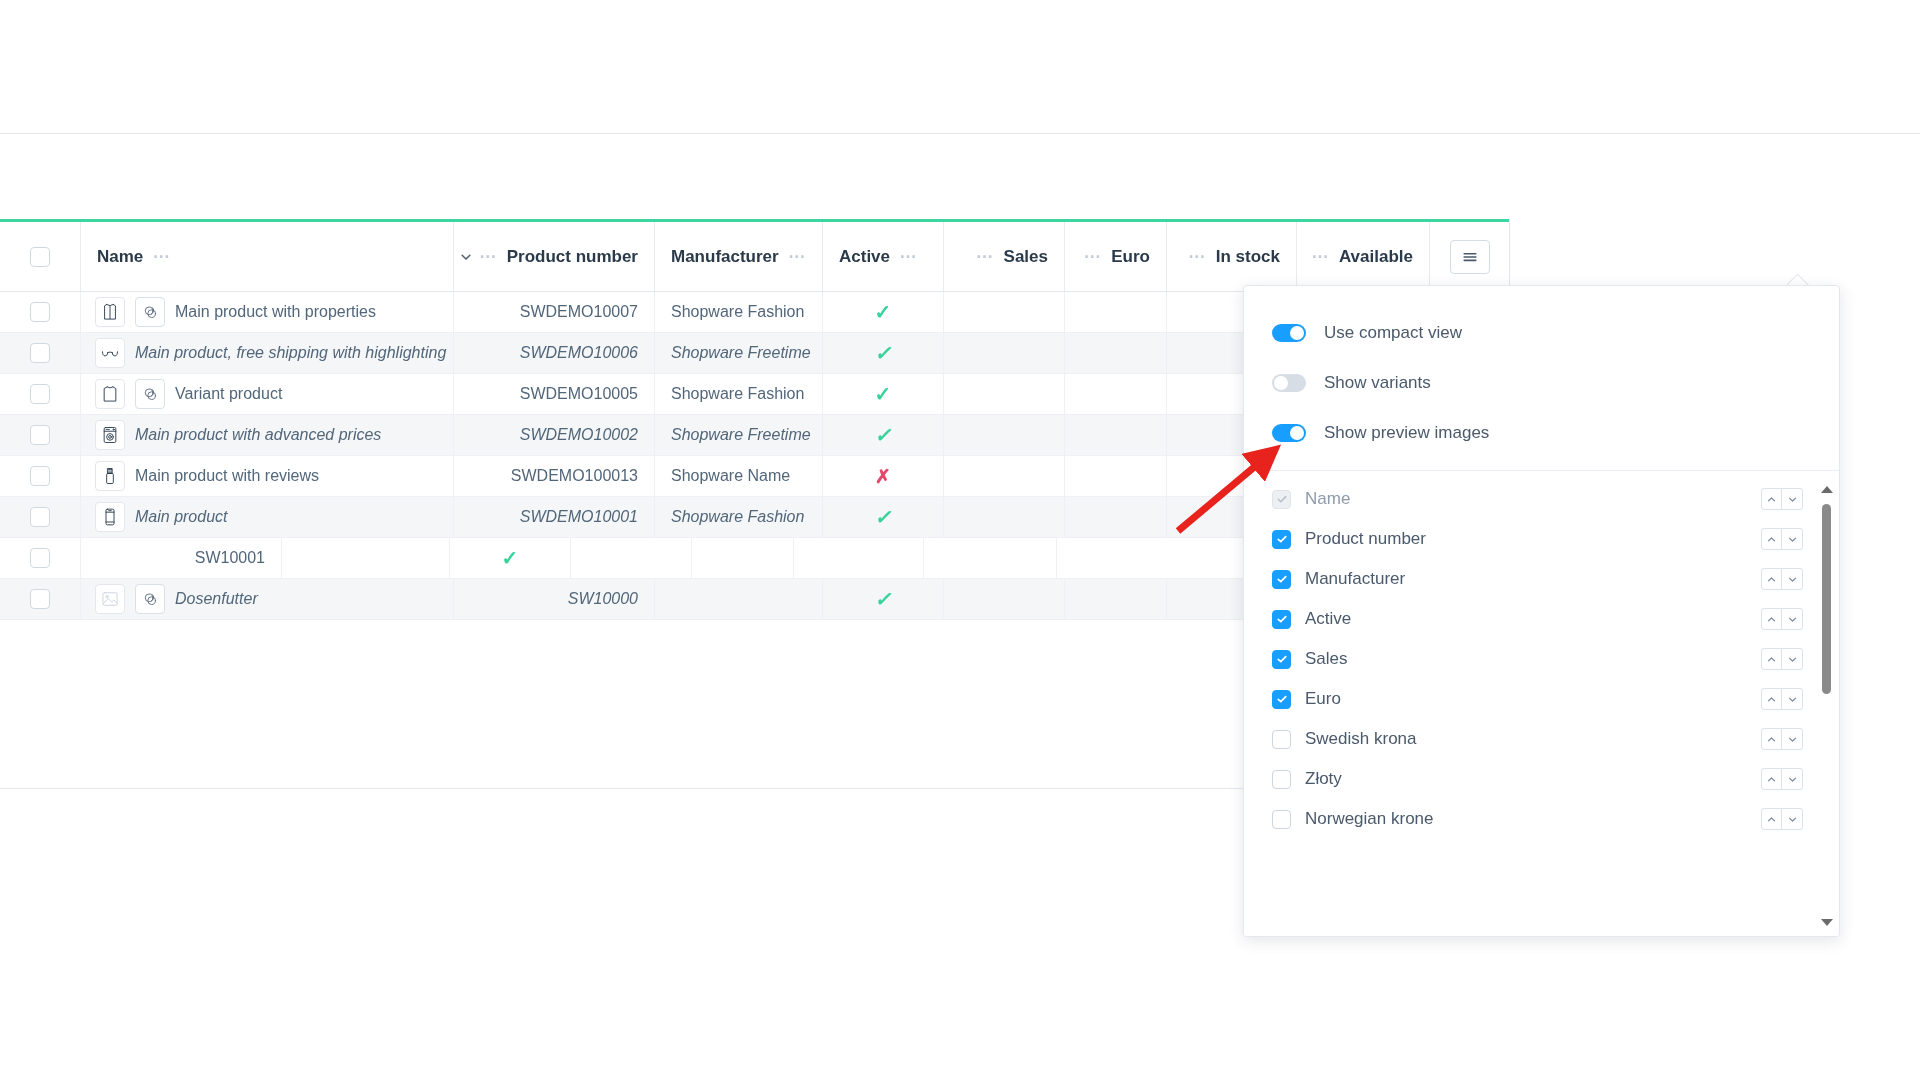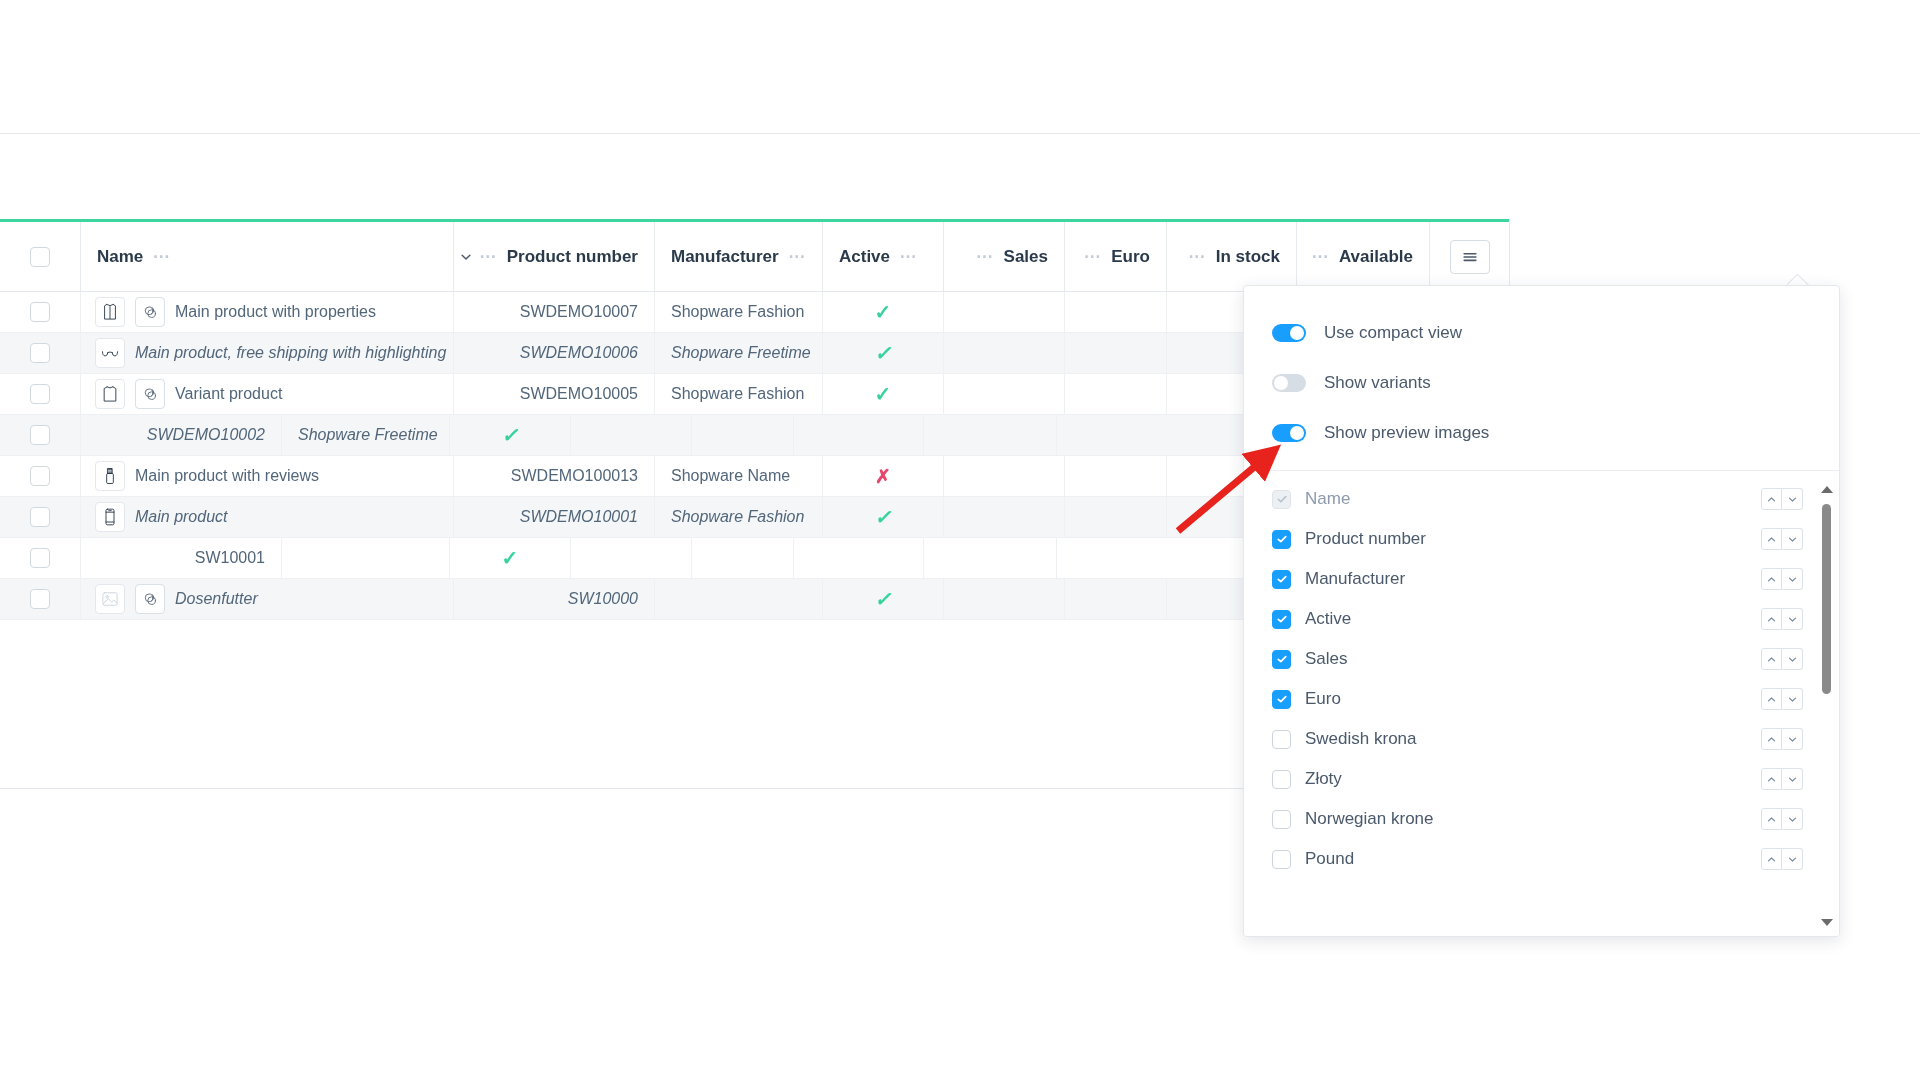--- a/index.html
+++ b/index.html
@@ -394,20 +394,35 @@
         </div>
         <div class="gd-cell right" style="width:133px">
         <span></span>
         </div>
         <div class="gd-cell" style="width:80px;border-right:none"></div>
       </div>
       <div class="grid-row alt">
         <div class="gd-cell center" style="width:81px">
       <span class="cb"></span>
         </div>
+        <div class="gd-cell name-cell" style="width:373px">
+      <span class="thumb">
+            <svg width="20" height="20" viewBox="0 0 24 24">
+              <g stroke="#2b3a4a" stroke-width="1.1" fill="none" stroke-linecap="round" stroke-linejoin="round">
+                <rect x="5" y="3" width="14" height="18" rx="1.6"></rect>
+                <path d="M5 7.5 h14"></path>
+                <circle cx="12" cy="14.3" r="4"></circle>
+                <circle cx="12" cy="14.3" r="1.7"></circle>
+                <path d="M7.2 5.3 h4"></path>
+                <circle cx="16.3" cy="5.3" r=".7"></circle>
+              </g>
+            </svg>
+          </span>
+          <span>Main product with advanced prices</span>
+        </div>
         <div class="gd-cell right" style="width:201px">
       <span>SWDEMO10002</span>
         </div>
         <div class="gd-cell" style="width:168px">
       <span>Shopware Freetime</span>
         </div>
         <div class="gd-cell center" style="width:121px">
           <span class="tick">✓</span>
         </div>
         <div class="gd-cell right" style="width:121px">
@@ -760,36 +775,20 @@
       <span class="arrow-btn right">
               <svg width="11" height="11" viewBox="0 0 16 16" fill="none" stroke="#7b8b9c" stroke-width="1.8" stroke-linecap="round" stroke-linejoin="round">
                 <path d="M3.6 6 L8 10.2 L12.4 6"></path>
               </svg>
             </span>
     </span>
         </div>
         <div class="col-row">
           <span class="col-cb "></span>
     <span class="col-label ">Norwegian krone</span>
-    <span class="arrows">
-      <span class="arrow-btn left">
-              <svg width="11" height="11" viewBox="0 0 16 16" fill="none" stroke="#7b8b9c" stroke-width="1.8" stroke-linecap="round" stroke-linejoin="round">
-                <path d="M3.6 10 L8 5.8 L12.4 10"></path>
-              </svg>
-            </span>
-      <span class="arrow-btn right">
-              <svg width="11" height="11" viewBox="0 0 16 16" fill="none" stroke="#7b8b9c" stroke-width="1.8" stroke-linecap="round" stroke-linejoin="round">
-                <path d="M3.6 6 L8 10.2 L12.4 6"></path>
-              </svg>
-            </span>
-    </span>
-        </div>
-        <div class="col-row">
-          <span class="col-cb "></span>
-    <span class="col-label ">Pound</span>
     <span class="arrows">
       <span class="arrow-btn left">
               <svg width="11" height="11" viewBox="0 0 16 16" fill="none" stroke="#7b8b9c" stroke-width="1.8" stroke-linecap="round" stroke-linejoin="round">
                 <path d="M3.6 10 L8 5.8 L12.4 10"></path>
               </svg>
             </span>
       <span class="arrow-btn right">
               <svg width="11" height="11" viewBox="0 0 16 16" fill="none" stroke="#7b8b9c" stroke-width="1.8" stroke-linecap="round" stroke-linejoin="round">
                 <path d="M3.6 6 L8 10.2 L12.4 6"></path>
               </svg>

